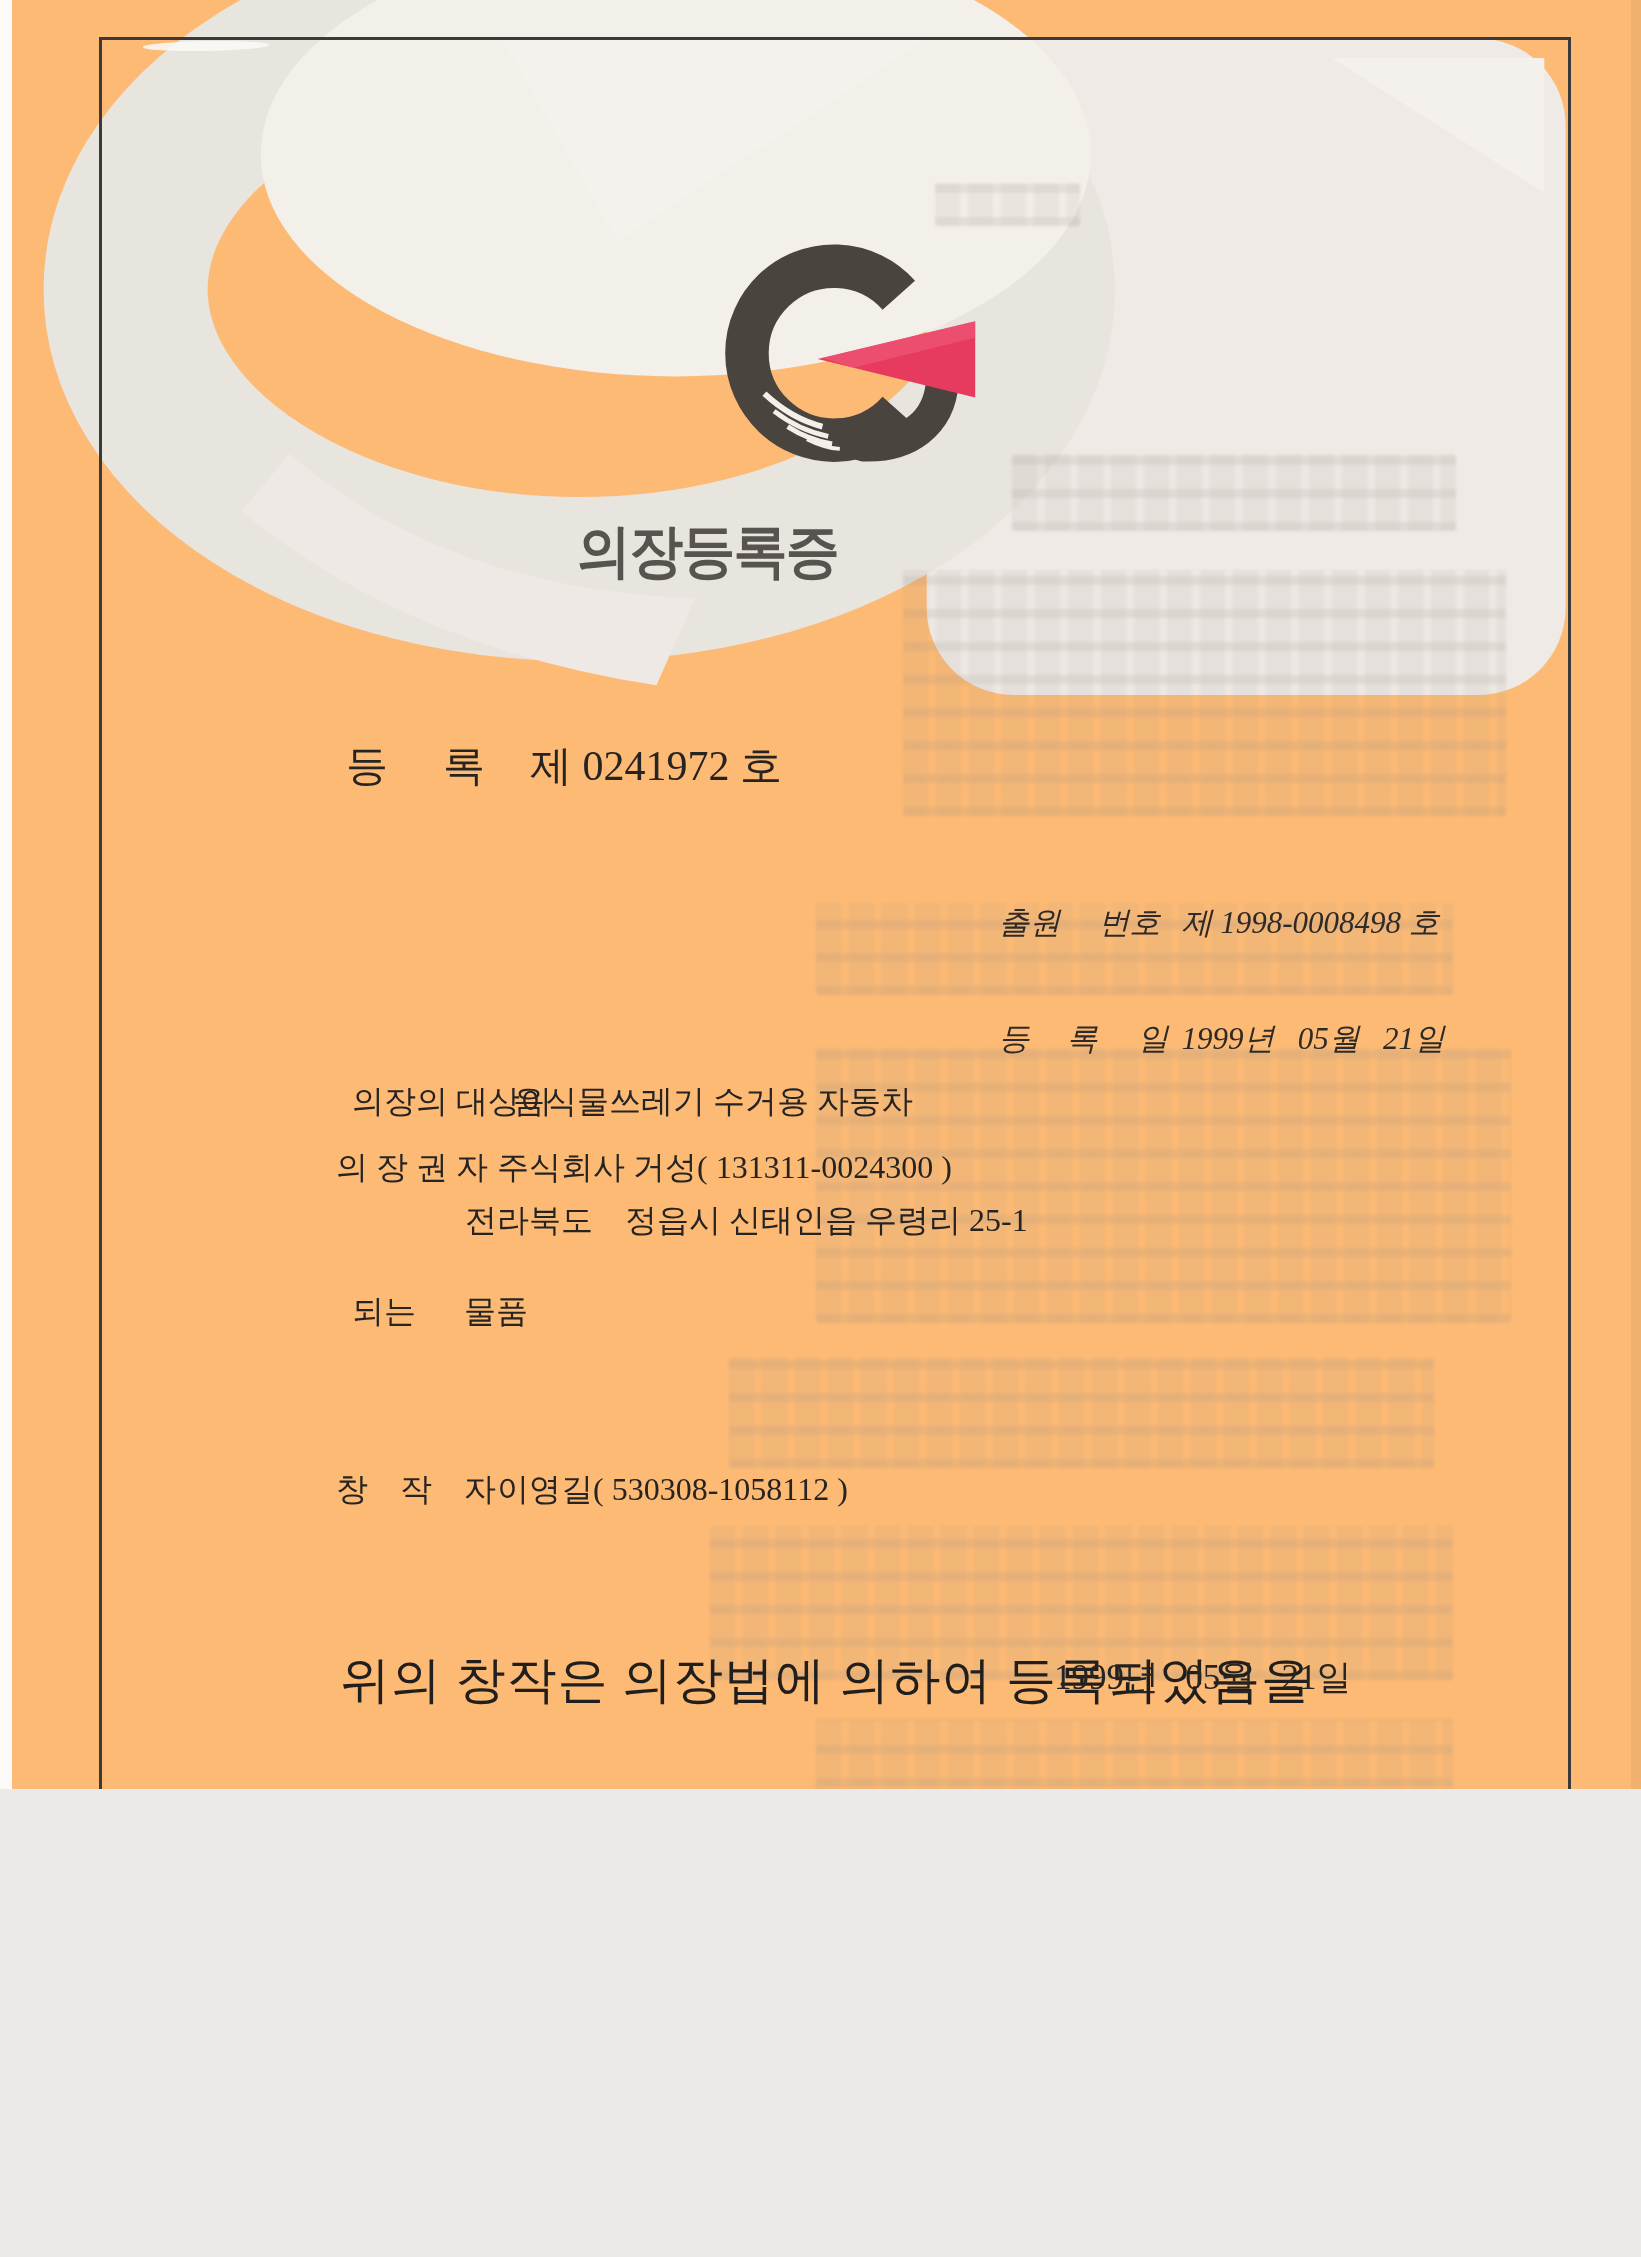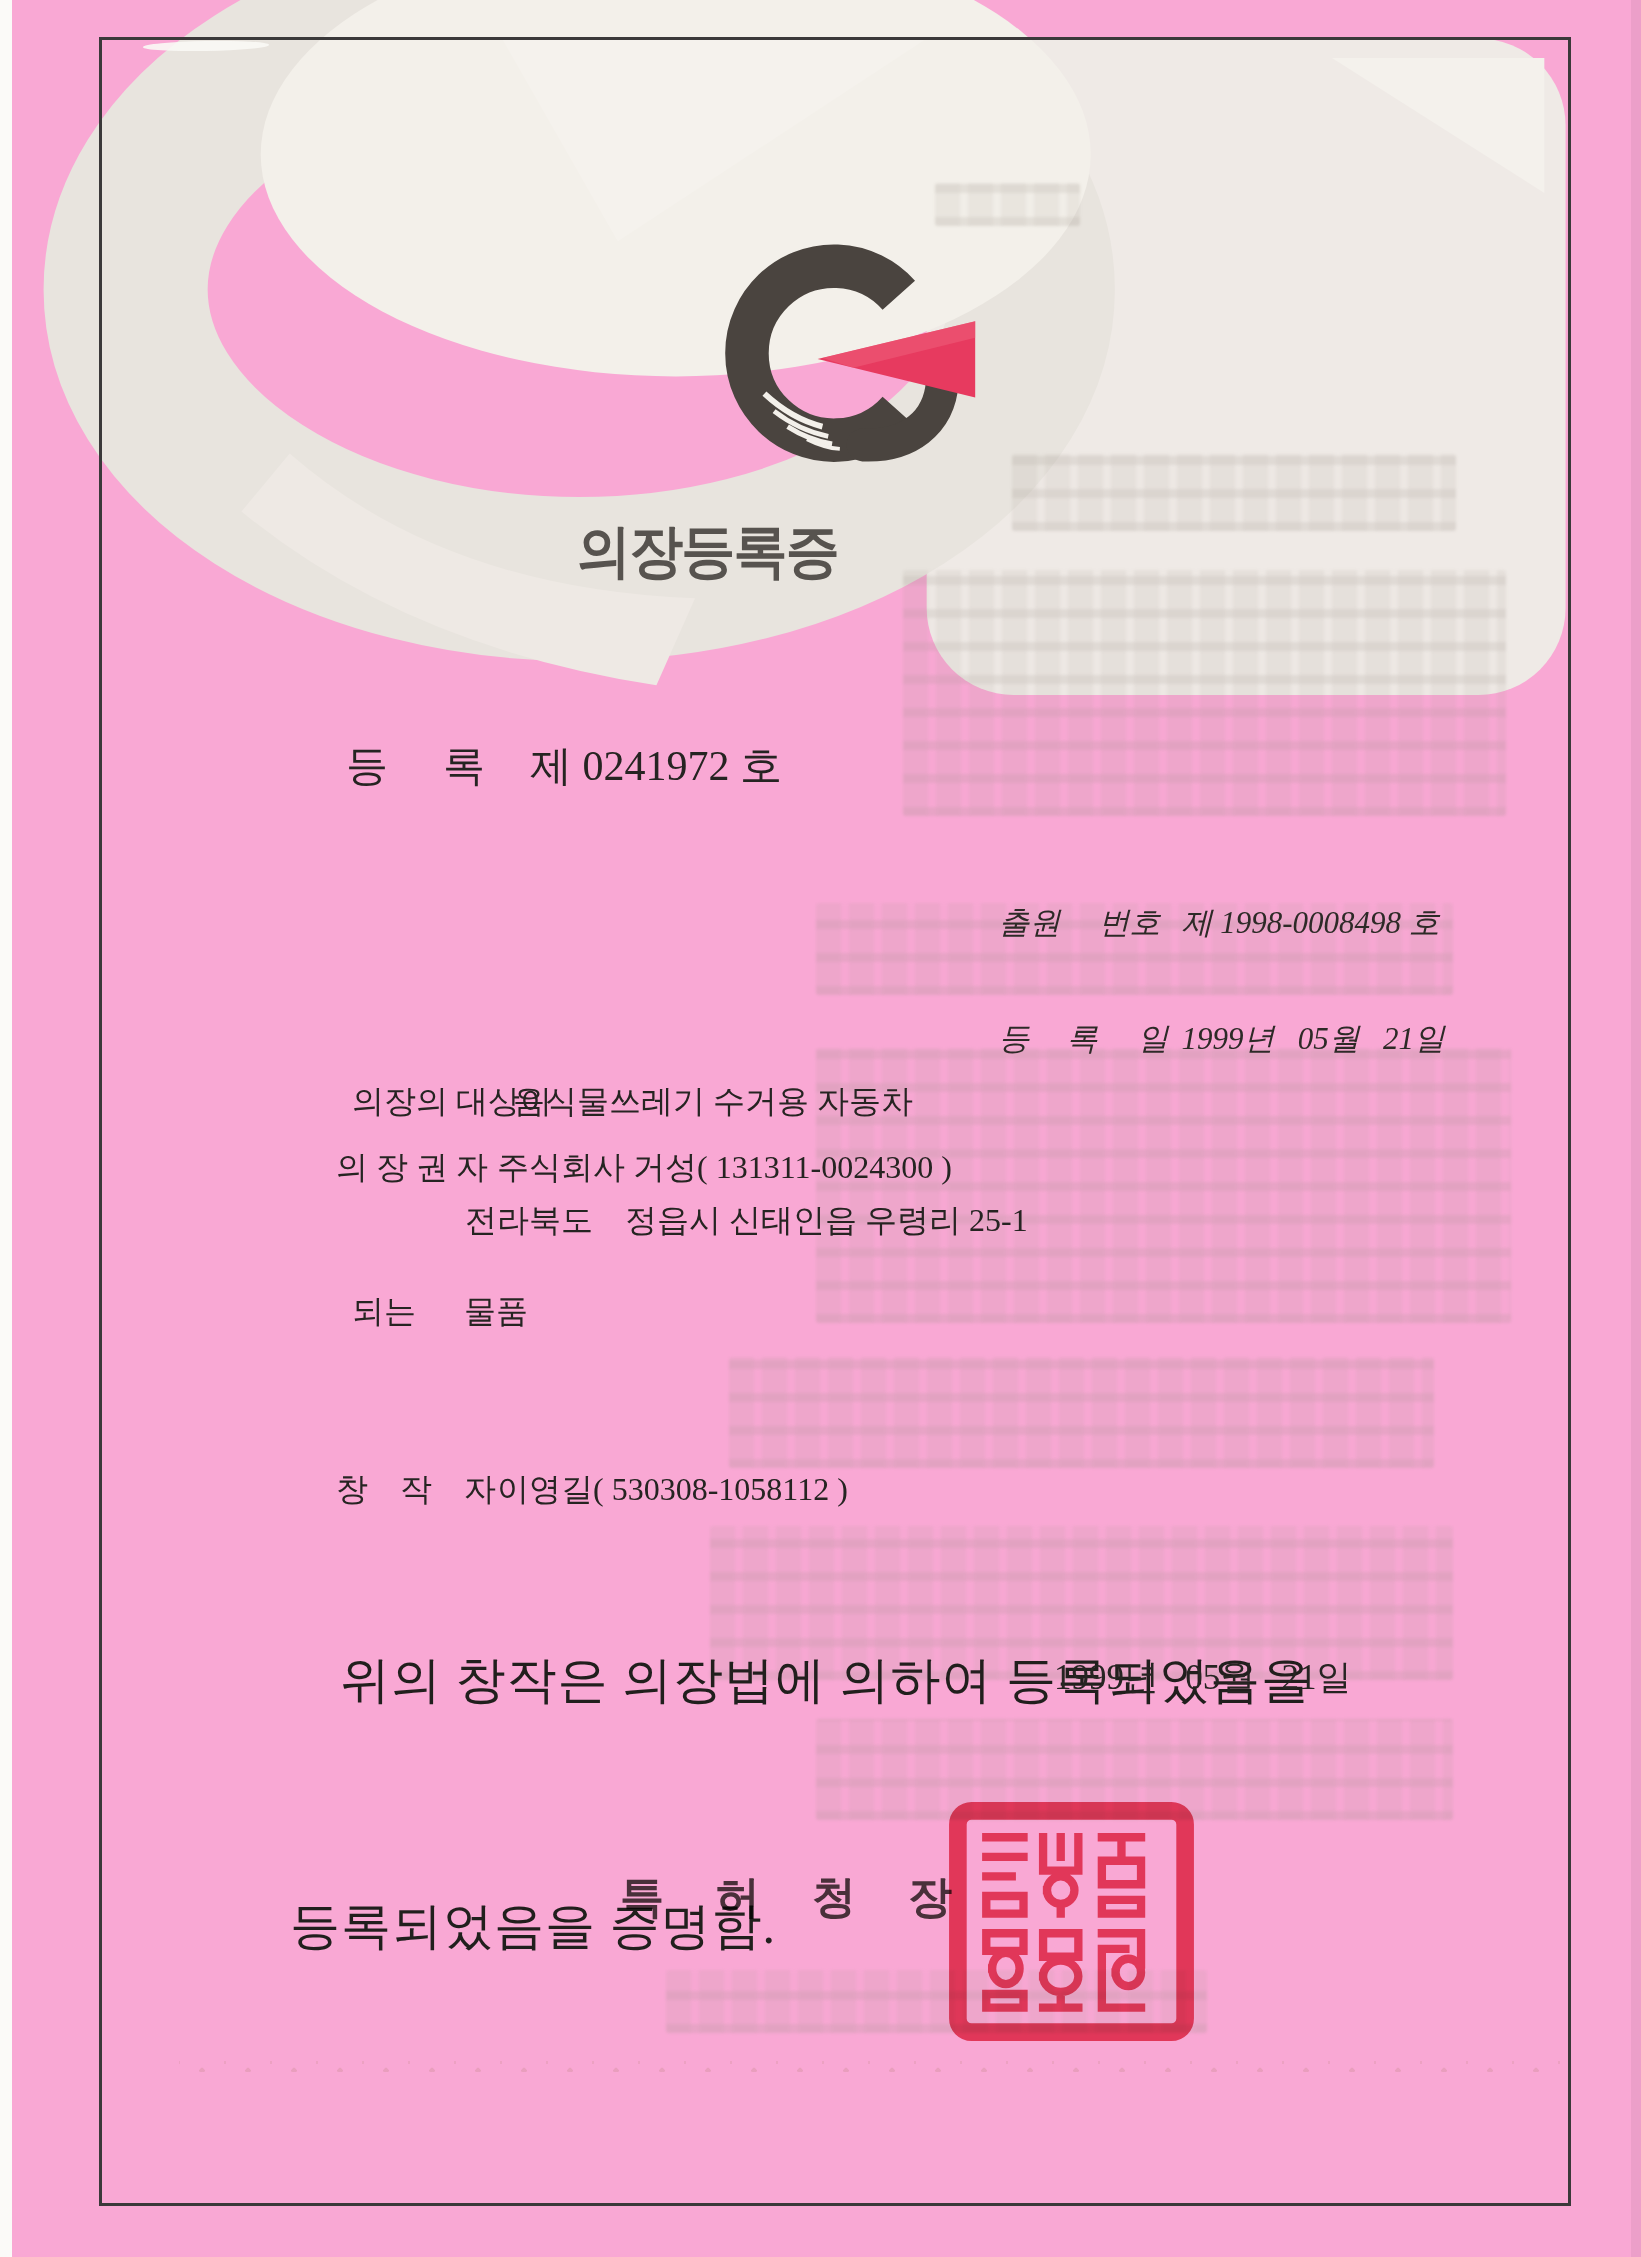--- a/index.html
+++ b/index.html
@@ -1,18 +1,18 @@
 <!DOCTYPE html>
 <html><head>
 <meta charset="utf-8">
 <style>
   html,body{margin:0;padding:0;background:#eceae6;}
   .page{
-    position:relative; width:1641px; height:2257px;
-    background:#f9a8d4; overflow:hidden;
+    position:relative; width:1641px; height:1789px;
+    background:#fdba74; overflow:hidden;
     font-family:"Liberation Serif","DejaVu Serif",serif;
     color:#2a2725;
   }
   .edge-strip-left{position:absolute;left:0;top:0;width:11.6px;height:2257px;background:#fbfaf8;}
   .edge-strip-right{position:absolute;right:0;top:0;width:9.7px;height:2257px;background:rgba(0,0,0,0.05);}
   .frame{
     position:absolute; left:99px; top:37px; width:1466px; height:2163px;
     border:3.9px solid #3b393a; background:transparent;
   }
   .wm{position:absolute;left:0;top:0;pointer-events:none;}

